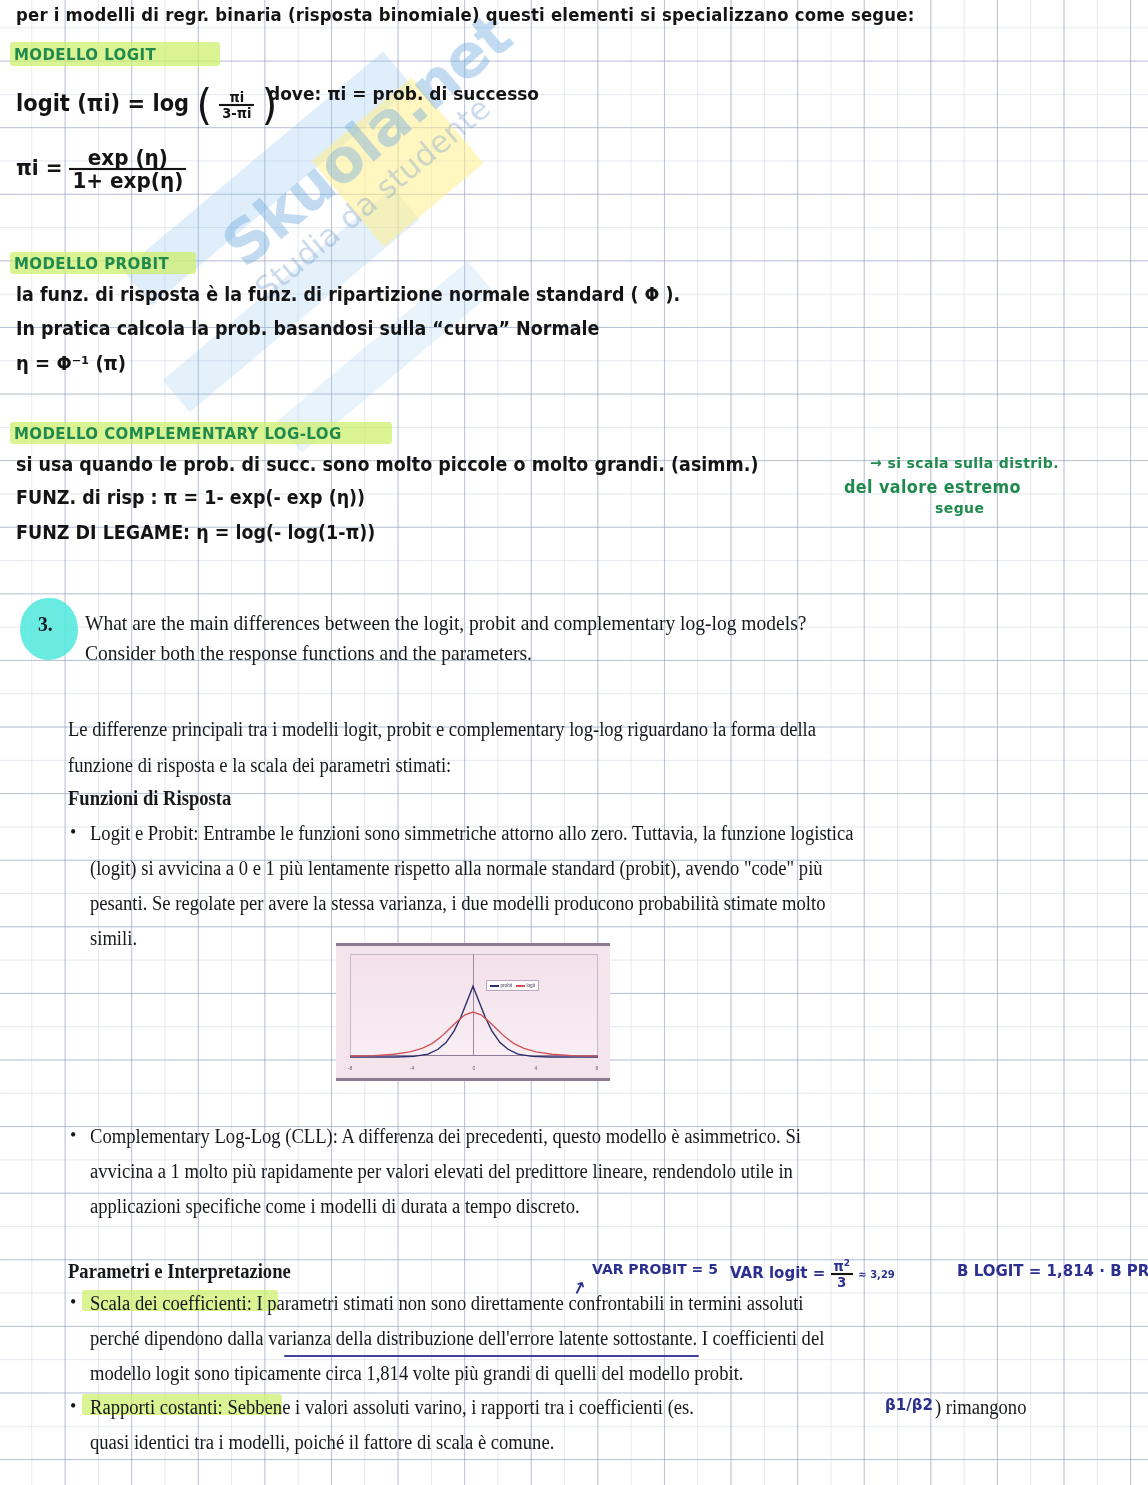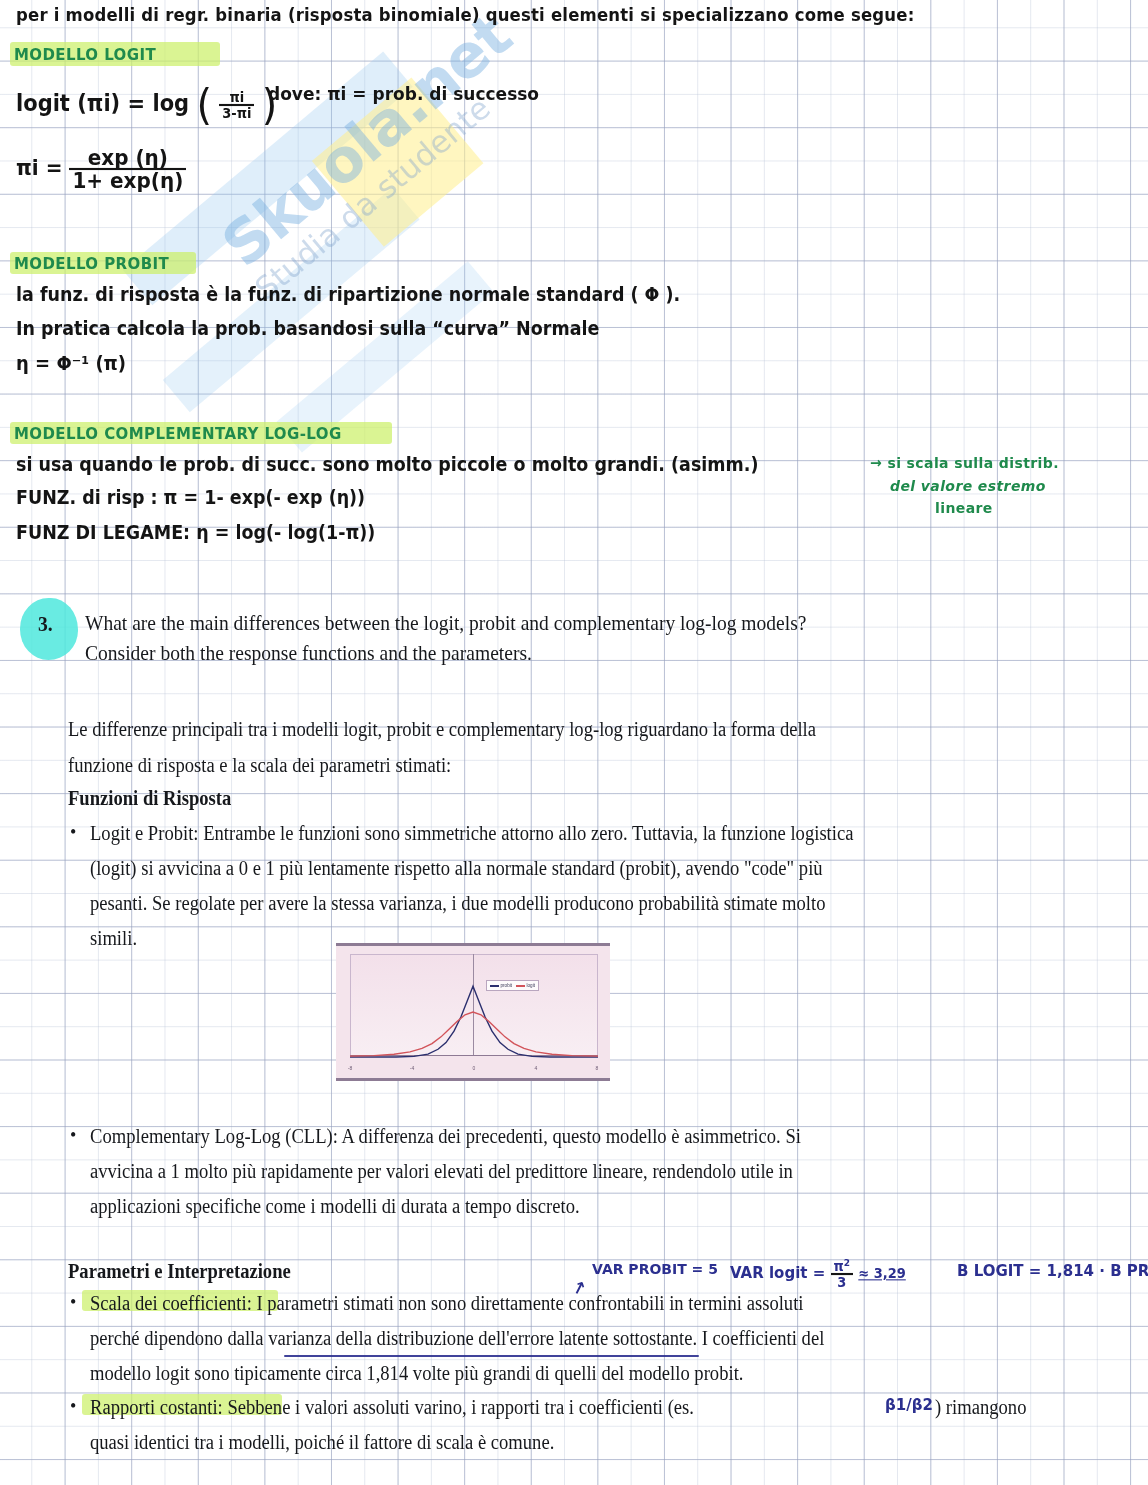--- a/index.html
+++ b/index.html
@@ -171,22 +171,22 @@
   <div class="hw" style="left:16px;top:353px;font-size:18px;">η = Φ⁻¹ (π)</div>
 
   <div class="hl" style="left:10px;top:422px;width:382px;height:22px;"></div>
   <div class="hw hw-green" style="left:14px;top:425px;font-size:15px;">MODELLO COMPLEMENTARY  LOG-LOG</div>
 
   <div class="hw" style="left:16px;top:455px;font-size:17.5px;">si usa quando le prob. di succ. sono molto piccole o molto grandi. (asimm.)</div>
   <div class="hw" style="left:16px;top:488px;font-size:17.5px;">FUNZ. di risp : π = 1- exp(- exp (η))</div>
   <div class="hw" style="left:16px;top:523px;font-size:17.5px;">FUNZ DI LEGAME: η = log(- log(1-π))</div>
 
   <div class="hw hw-green" style="left:870px;top:455px;font-size:14px;">→ si scala sulla distrib.</div>
-  <div class="hw hw-green" style="left:890px;top:478px;font-size:14px;font-style:italic;">del valore estremo</div>
-  <div class="hw hw-green" style="left:935px;top:500px;font-size:14px;">lineare</div>
+  <div class="hw hw-green" style="left:844px;top:478px;font-size:16px;">del valore estremo</div>
+  <div class="hw hw-green" style="left:935px;top:500px;font-size:14px;">segue</div>
 
   <div class="hl-cyan" style="left:20px;top:598px;width:58px;height:62px;"></div>
   <div class="pr pr-b" style="left:38px;top:612px;font-size:21px;">3.</div>
   <div class="pr" style="left:85px;top:611px;font-size:21px;">What are the main differences between the logit, probit and complementary log-log models?</div>
   <div class="pr" style="left:85px;top:641px;font-size:21px;">Consider both the response functions and the parameters.</div>
 
   <div class="pr" style="left:68px;top:718px;font-size:20px;">Le differenze principali tra i modelli logit, probit e complementary log-log riguardano la forma della</div>
   <div class="pr" style="left:68px;top:754px;font-size:20px;">funzione di risposta e la scala dei parametri stimati:</div>
 
   <div class="pr pr-b" style="left:68px;top:787px;font-size:20px;">Funzioni di Risposta</div>
@@ -232,21 +232,21 @@
   <div class="pr pr-b" style="left:68px;top:1260px;font-size:20px;">Parametri e Interpretazione</div>
 
   <div class="hw hw-blue" style="left:572px;top:1278px;font-size:17px;transform:rotate(-18deg);">↗</div>
   <div class="hw hw-blue" style="left:592px;top:1261px;font-size:14px;">VAR PROBIT = 5</div>
   <div class="hw hw-blue" style="left:730px;top:1259px;font-size:15px;">
     <span>VAR logit =</span>
     <span class="frac" style="font-size:13px;">
       <span class="num"><span>π</span><sup style="font-size:9px;">2</sup></span>
       <span class="den">3</span>
     </span>
-    <span style="font-size:13px;text-decoration:underline;">≈ 3,29</span>
+    <span style="font-size:10px;">≈ 3,29</span>
   </div>
   <div class="hw hw-blue" style="left:957px;top:1262px;font-size:15px;">B LOGIT = 1,814 · B PROB</div>
 
   <div class="hl" style="left:82px;top:1290px;width:196px;height:21px;"></div>
   <div class="bullet" style="left:70px;top:1292px;font-size:18px;">•</div>
   <div class="pr" style="left:90px;top:1292px;font-size:20px;">Scala dei coefficienti: I parametri stimati non sono direttamente confrontabili in termini assoluti</div>
   <div class="pr" style="left:90px;top:1327px;font-size:20px;">perché dipendono dalla varianza della distribuzione dell'errore latente sottostante. I coefficienti del</div>
   <div class="uline" style="left:284px;top:1355px;width:415px;"></div>
   <div class="pr" style="left:90px;top:1362px;font-size:20px;">modello logit sono tipicamente circa   1,814 volte più grandi di quelli del modello probit.</div>
 

